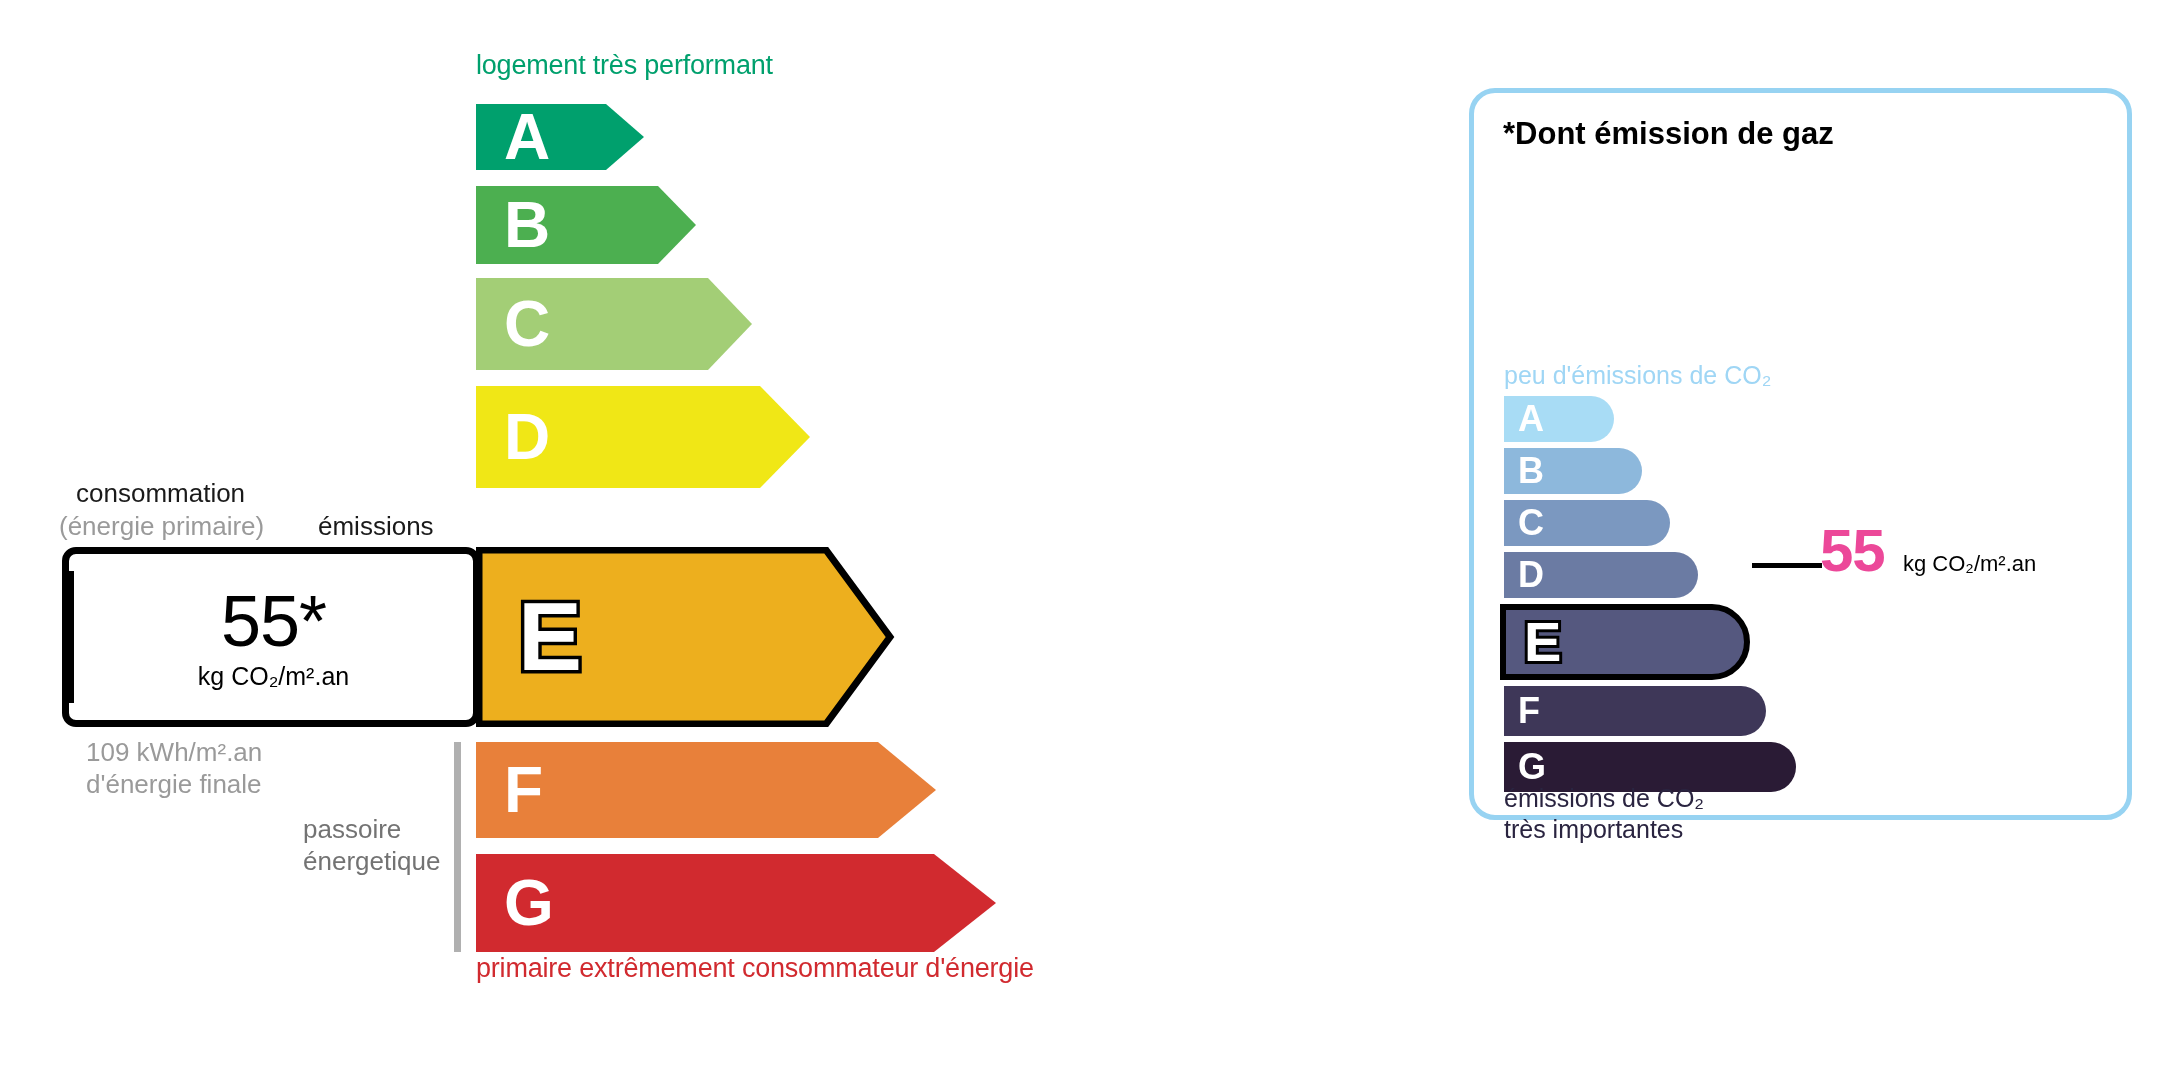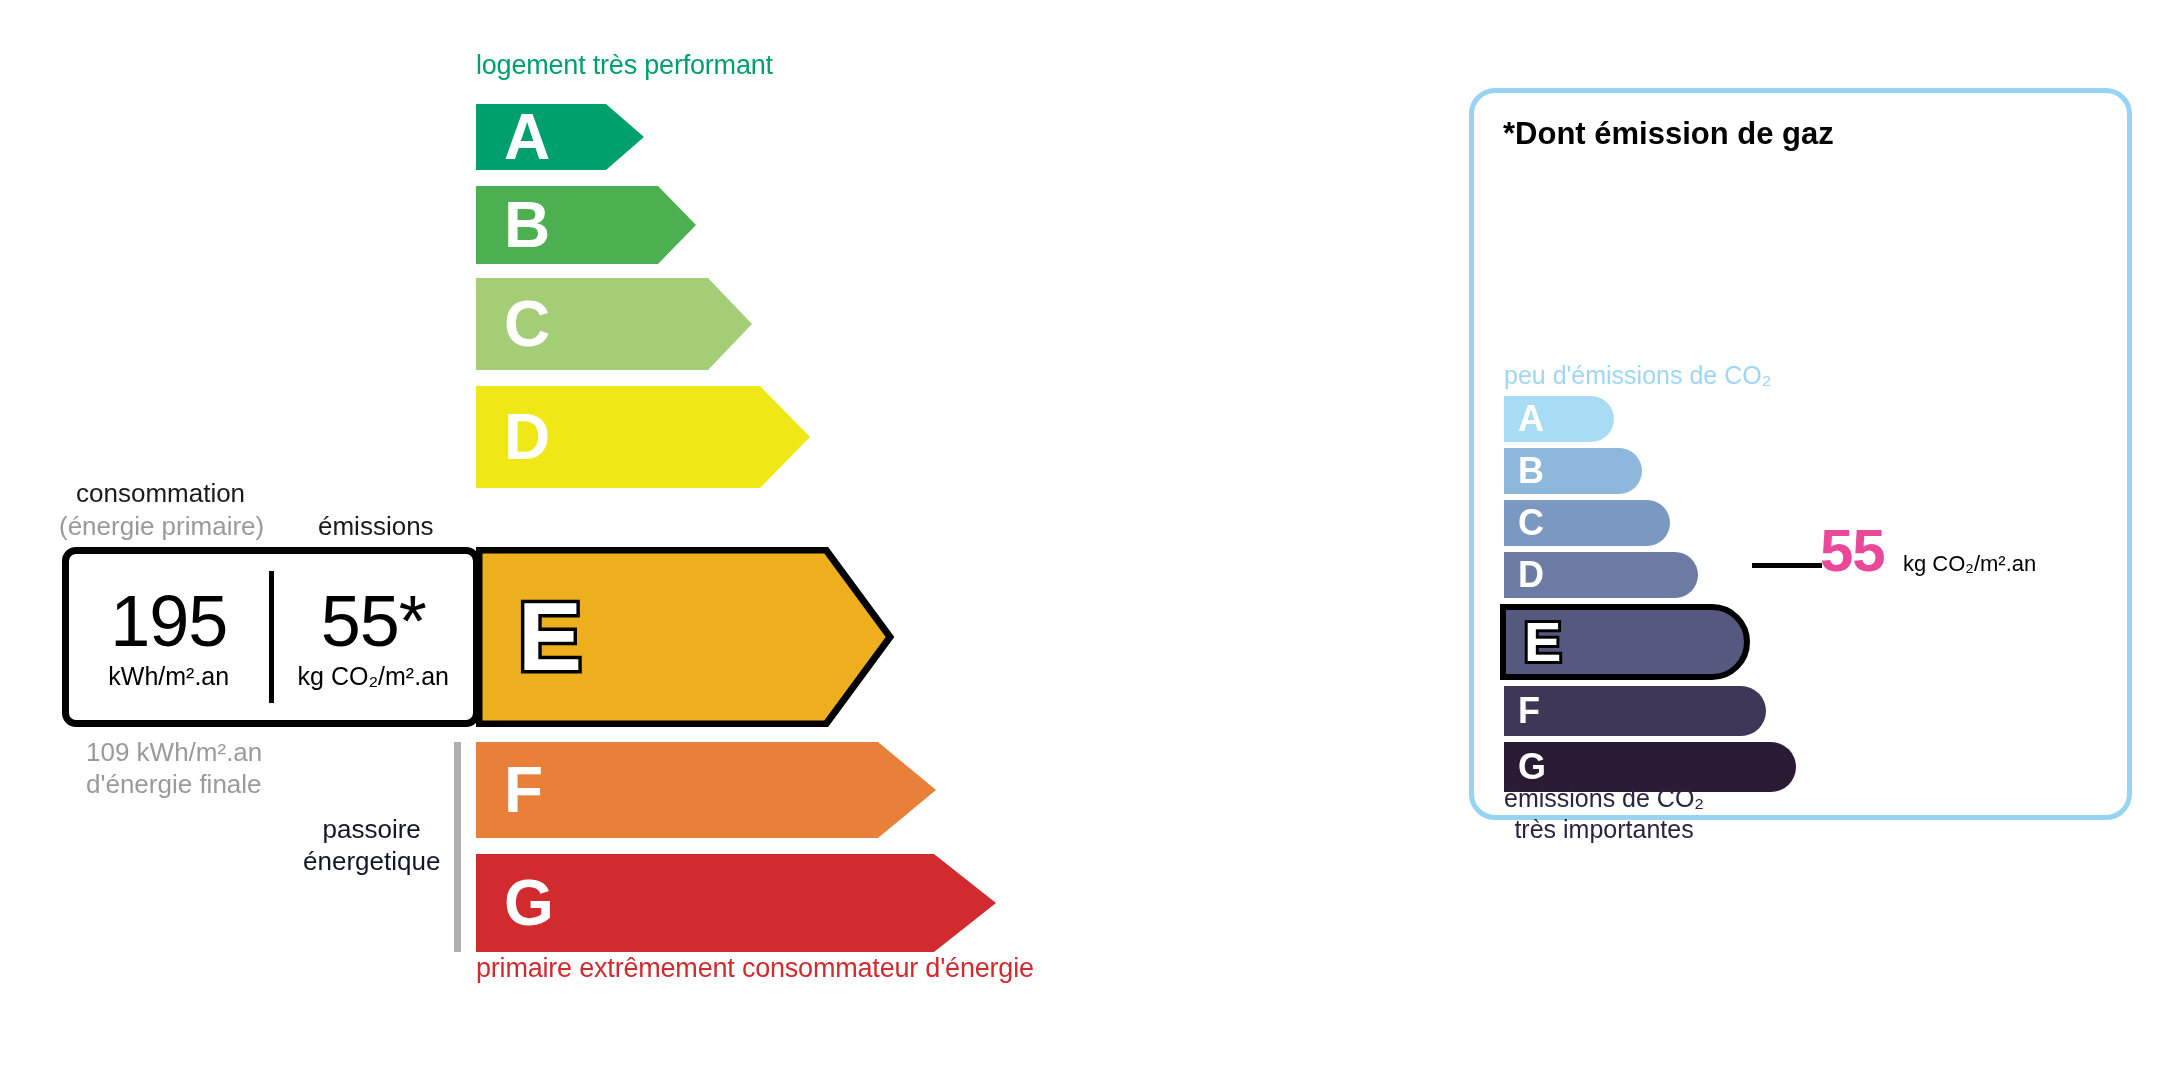--- a/index.html
+++ b/index.html
@@ -134,23 +134,23 @@
 
   
   #label-final {
     left: 72px; top: 737px;
     font-size: 26px; color: #9a9a9a;
     line-height: 1.22;
     white-space: nowrap;
   }
   #label-passoire {
     left: 289px; top: 814px;
-    font-size: 26px; color: #0f172a;
+    font-size: 26px; color: #737373;
     line-height: 1.22;
-    text-align: center;
+    text-align: left;
     white-space: nowrap;
   }
   #passoire-bar {
     left: 440px; top: 742px;
     width: 7px; height: 210px;
     background: #b0b0b0;
   }
 
   
   #ges-panel {
@@ -180,21 +180,20 @@
     color: #9FD6F5;
     white-space: nowrap;
   }
   #ges-caption-bottom {
     position: absolute;
     left: 30px; top: 690px;
     font-size: 25px;
     color: #2A2440;
     line-height: 1.22;
     white-space: nowrap;
-    text-align: center;
   }
 
   .ges-row { position: absolute; left: 30px; }
   .ges-bar {
     height: 100%;
     border-radius: 0 26px 26px 0;
     position: relative;
   }
   .ges-letter {
     position: absolute;
@@ -319,24 +318,20 @@
 
   <div class="abs" id="caption-bottom">primaire extrêmement consommateur d'énergie</div>
 
   <div class="abs" id="passoire-bar"></div>
 
   <div class="abs" id="label-conso">consommation</div>
   <div class="abs" id="label-conso-sub">(énergie primaire)</div>
   <div class="abs" id="label-emissions">émissions</div>
 
   <div id="value-box">
-    <div class="value-cell">
-      <span class="value-number">195</span>
-      <span class="value-unit">kWh/m².an</span>
-    </div>
     <div id="value-divider"></div>
     <div class="value-cell">
       <span class="value-number">55*</span>
       <span class="value-unit">kg CO₂/m².an</span>
     </div>
   </div>
 
   <div class="abs" id="label-final">
     <div>109 kWh/m².an</div>
     <div>d'énergie finale</div>

